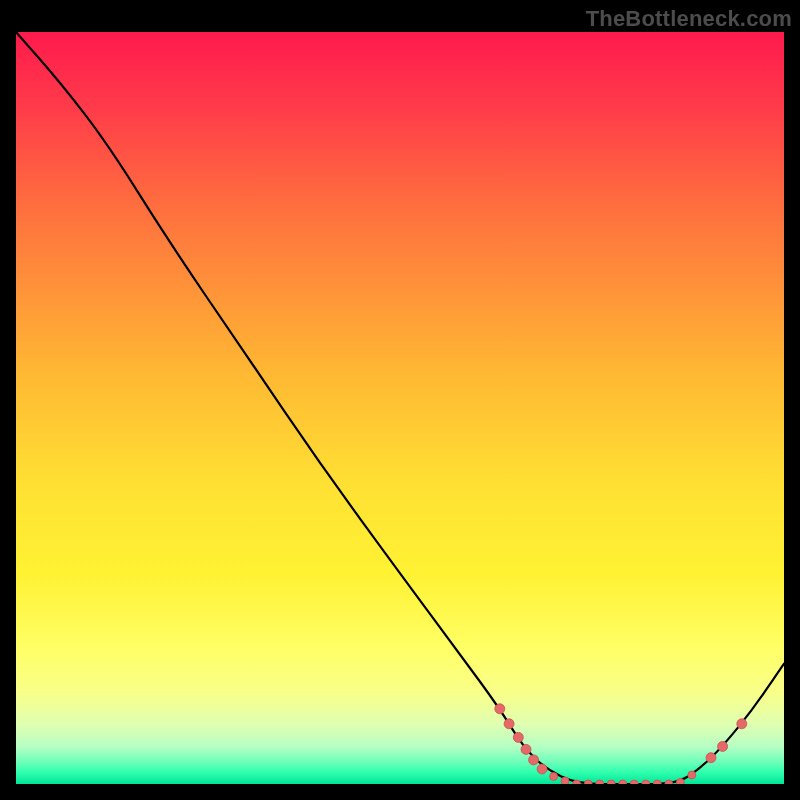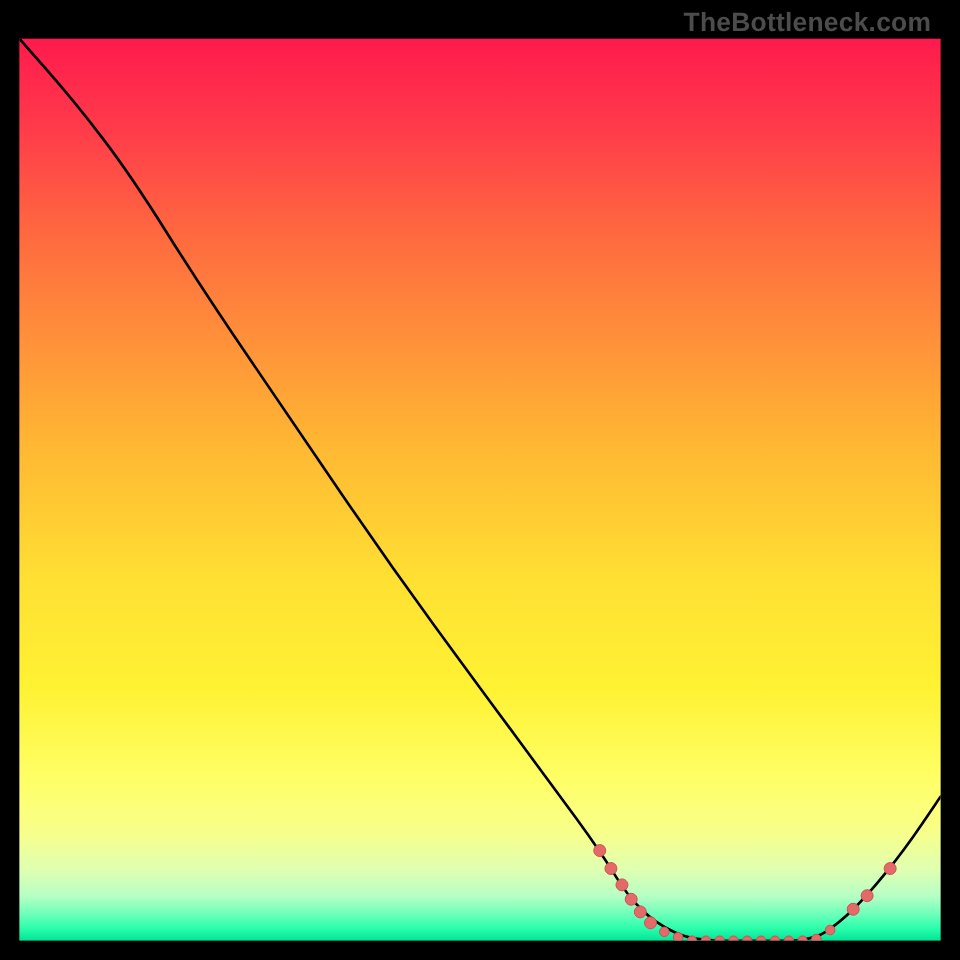--- a/index.html
+++ b/index.html
@@ -6,21 +6,21 @@
   html, body { width: 800px; height: 800px; background: #000; overflow: hidden; }
   .frame {
     position: relative;
     width: 800px;
     height: 800px;
     background: #000;
   }
   .watermark {
     position: absolute;
     top: 6px;
-    right: 24px;
+    right: 8px;
     font-family: Arial, Helvetica, sans-serif;
     font-size: 22px;
     font-weight: 600;
     color: #4c4c4c;
     letter-spacing: 0.2px;
     user-select: none;
   }
   .plot {
     position: absolute;
     left: 16px;

